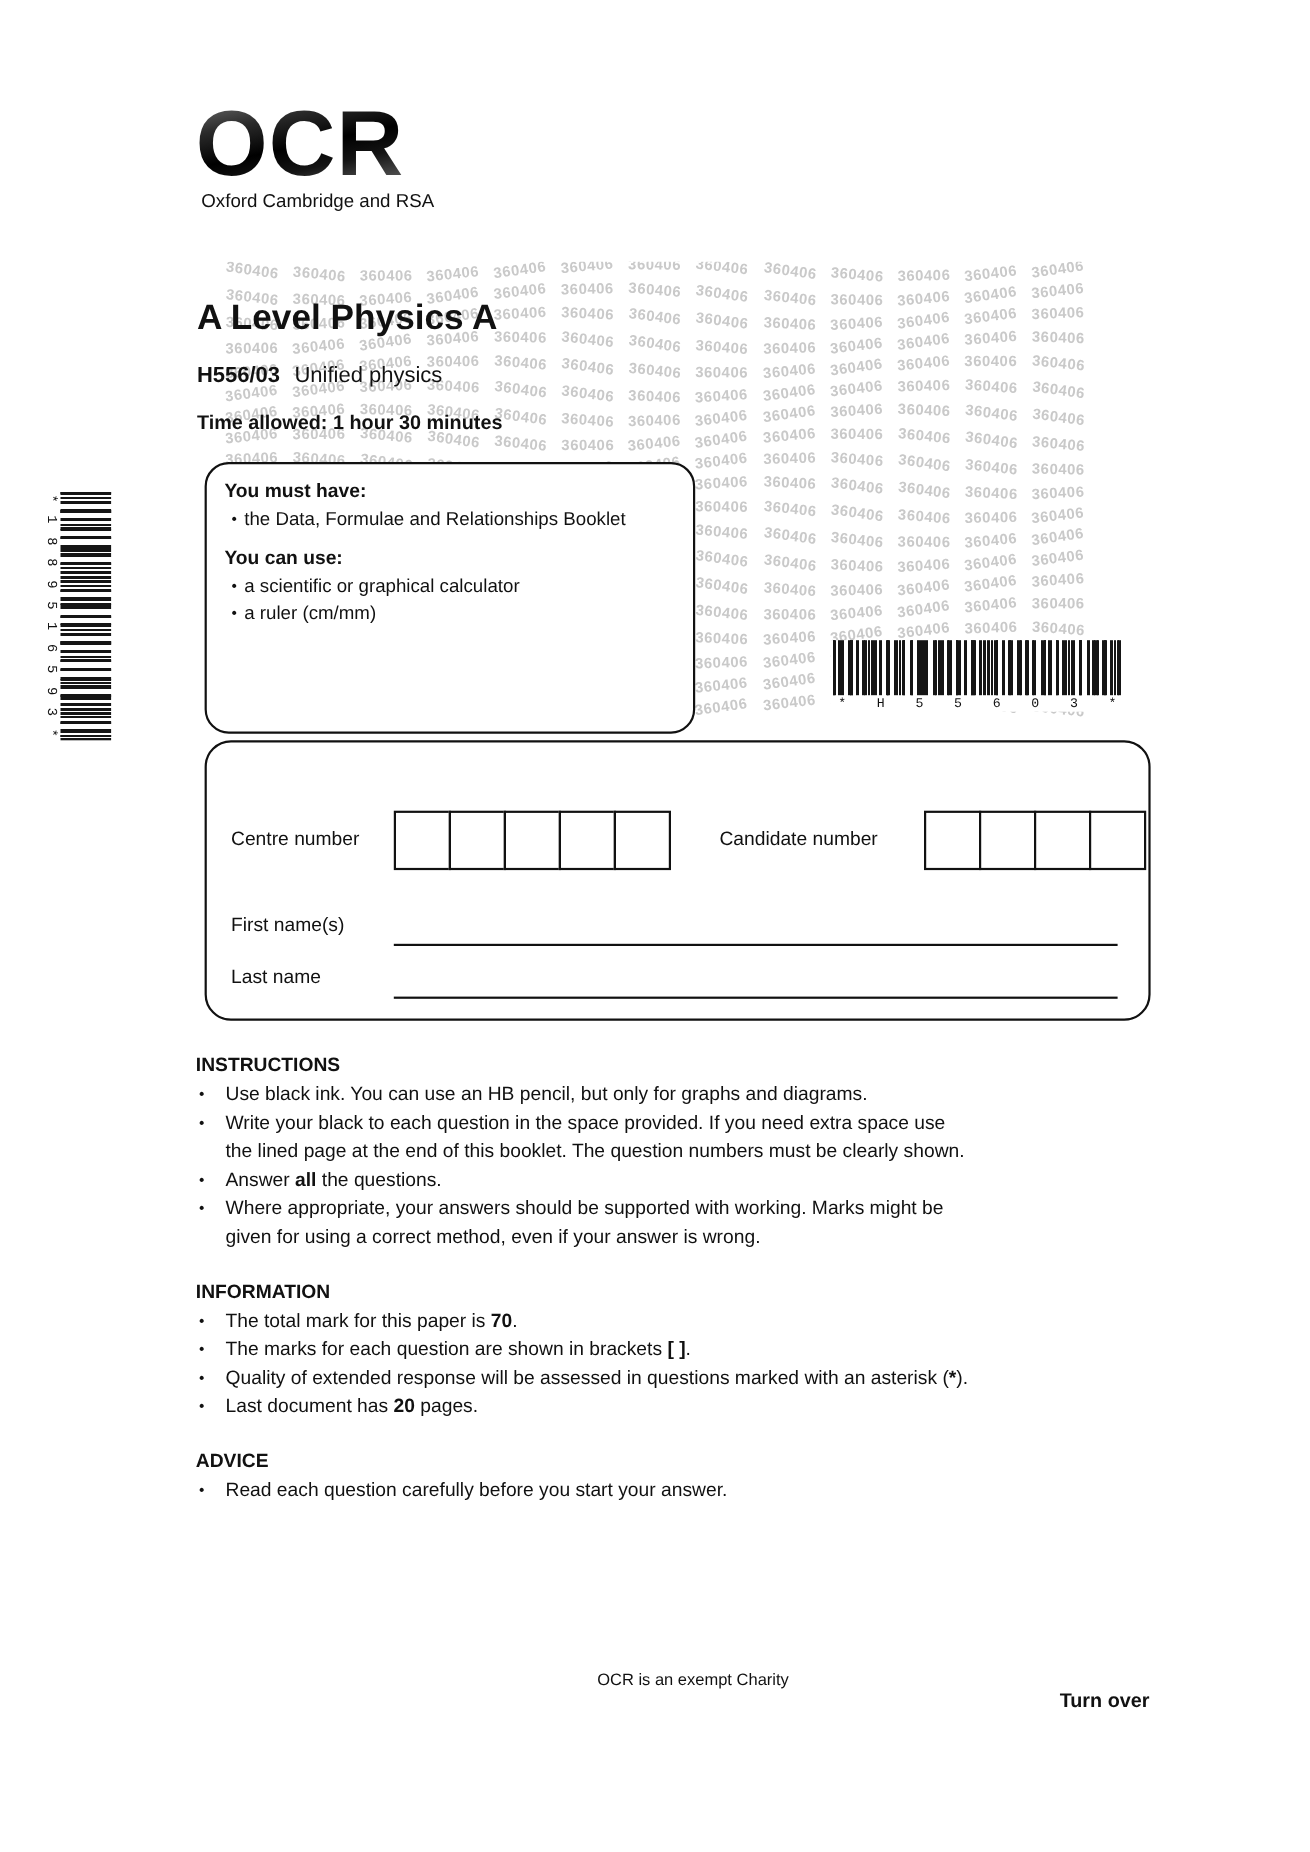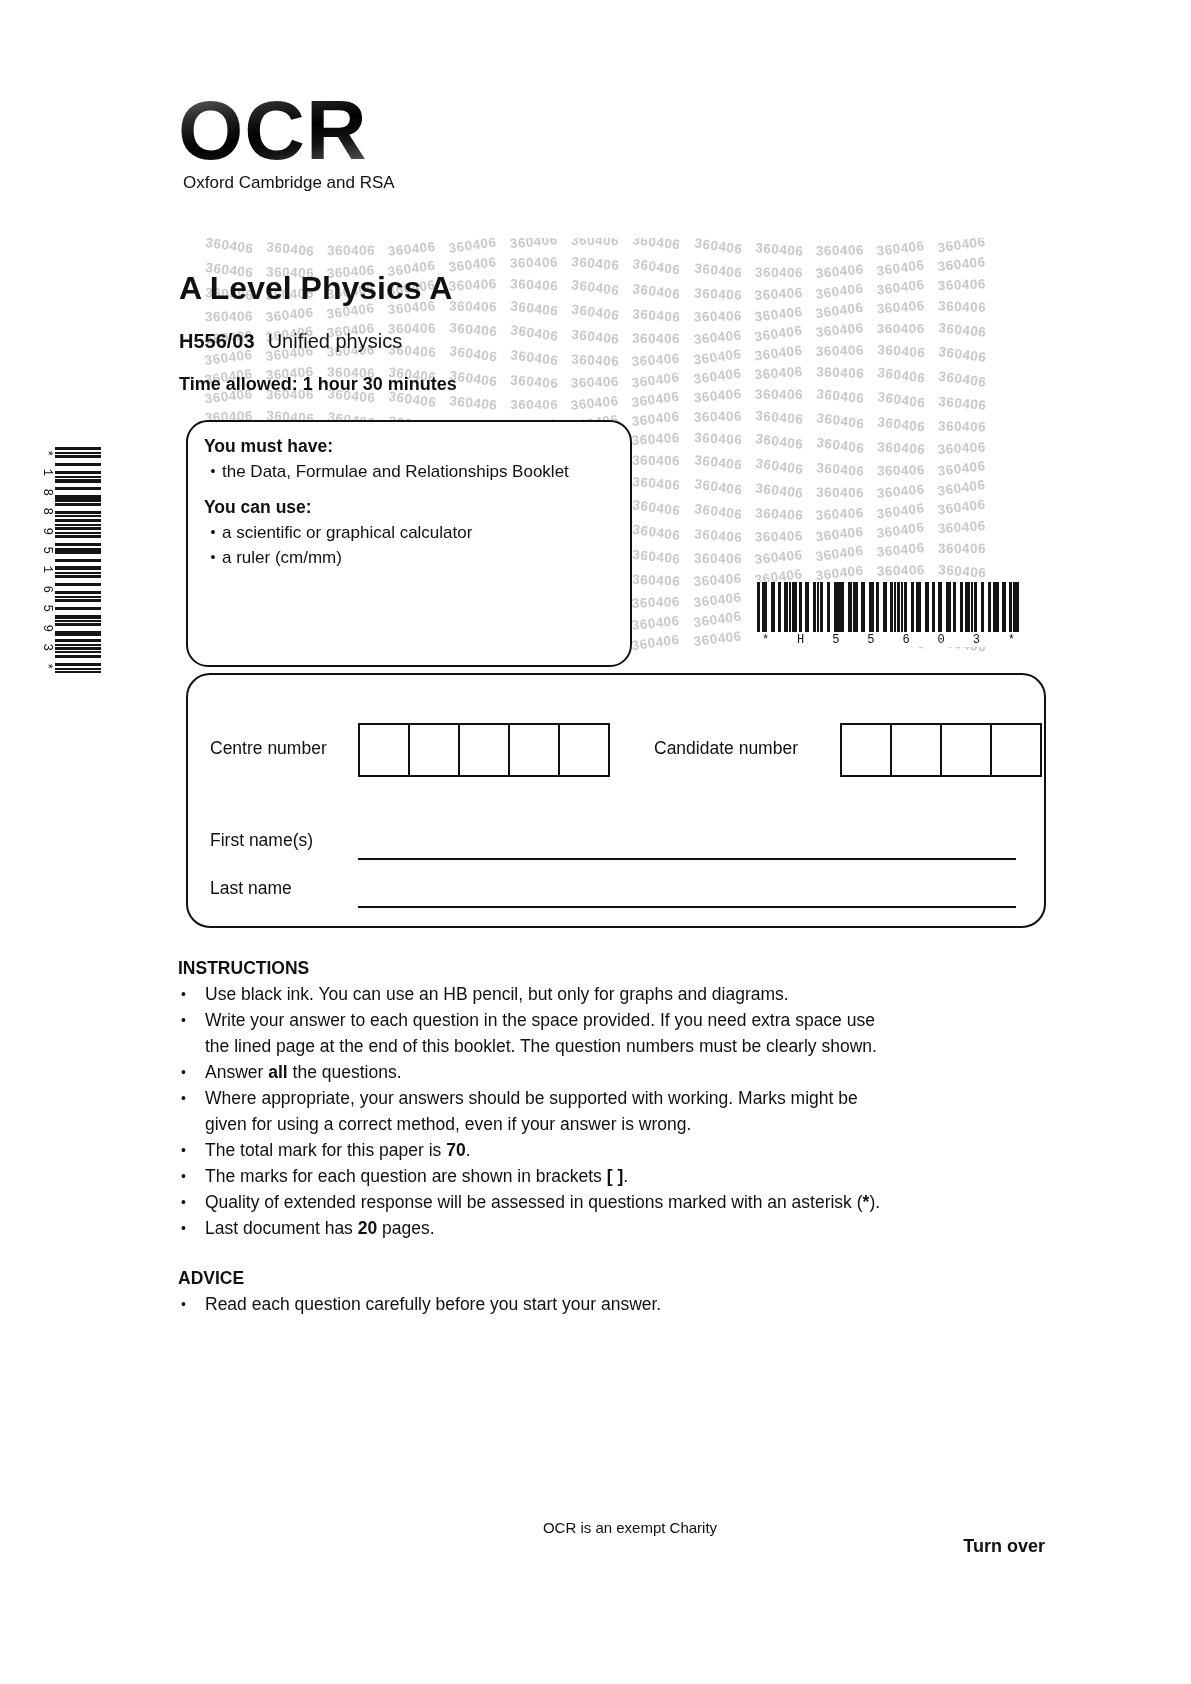--- a/index.html
+++ b/index.html
@@ -50,21 +50,21 @@
   .materials h3{font-size:17.5px;margin-bottom:2px}
   .mgroup+.mgroup{margin-top:13px}
   .mitem{display:flex;font-size:17px;line-height:25px}
   .mitem .dot{width:18px;text-align:center;font-size:14px}
   .mitem .mtxt{flex:1}
 
   
   .cand{position:absolute;left:186px;top:673px;width:860px;height:255px;border:2.5px solid #111;
         border-radius:24px;background:#fff;z-index:2}
   .notice{position:absolute;left:22px;top:21px;font-size:17.5px}
-  .row-numbers{position:absolute;left:0;top:48px;height:54px;width:100%}
+  .row-numbers{position:absolute;left:0;top:62px;height:54px;width:100%}
   .num-label{position:absolute;top:15px;font-size:17.5px}
   .centre-label{left:22px}
   .cand-label{left:466px}
   .cells{position:absolute;top:0;display:flex}
   .cells-centre{left:170px}
   .cells-cand{left:652px}
   .cell{width:52px;height:54px;border:2px solid #111;background:#fff;margin-left:-2px}
   .cell:first-child{margin-left:0}
   .name-label{position:absolute;left:22px;font-size:17.5px}
   .fname-label{top:155px}
@@ -467,34 +467,35 @@
 
   <div class="sections">
     <div class="sec-title">INSTRUCTIONS</div>
     <div>
         <div class="brow">
           <span class="bullet">•</span>
           <span class="btext"><span>Use black ink. You can use an HB pencil, but only for graphs and diagrams.</span></span>
         </div>
         <div class="brow">
           <span class="bullet">•</span>
-          <span class="btext"><span>Write your answer to each question in the space provided. If you need extra space use
+          <span class="btext"><span>Write your black to each question in the space provided. If you need extra space use
 the lined page at the end of this booklet. The question numbers must be clearly shown.</span></span>
         </div>
         <div class="brow">
           <span class="bullet">•</span>
           <span class="btext"><span>Answer </span><span class="bold">all</span><span> the questions.</span></span>
         </div>
         <div class="brow">
           <span class="bullet">•</span>
           <span class="btext"><span>Where appropriate, your answers should be supported with working. Marks might be
 given for using a correct method, even if your answer is wrong.</span></span>
         </div>
       </div>
 
+    <div class="sec-title spaced">INFORMATION</div>
     <div>
         <div class="brow">
           <span class="bullet">•</span>
           <span class="btext"><span>The total mark for this paper is </span><span class="bold">70</span><span>.</span></span>
         </div>
         <div class="brow">
           <span class="bullet">•</span>
           <span class="btext"><span>The marks for each question are shown in brackets </span><span class="bold">[ ]</span><span>.</span></span>
         </div>
         <div class="brow">

